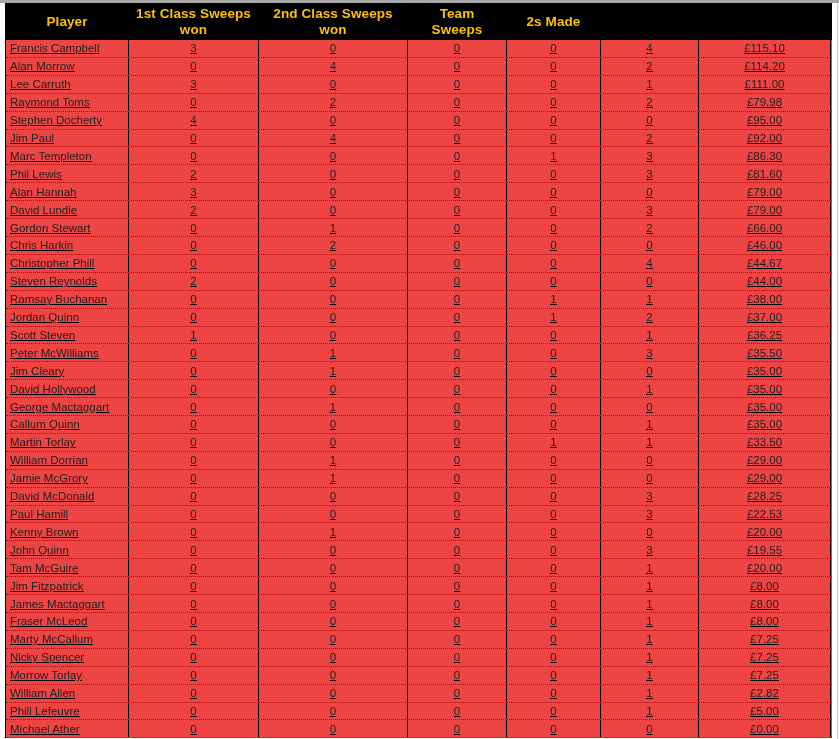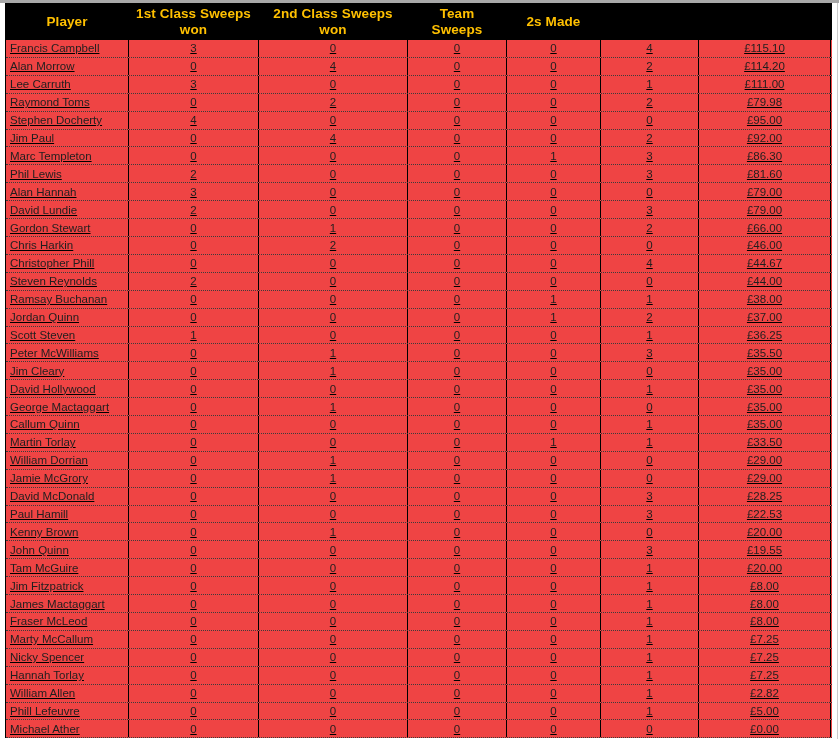--- a/index.html
+++ b/index.html
@@ -397,21 +397,21 @@
         <div class="row">
     <div class="cell c0">Nicky Spencer</div>
     <div class="cell c1">0</div>
     <div class="cell c2">0</div>
     <div class="cell c3">0</div>
     <div class="cell c4">0</div>
     <div class="cell c5">1</div>
     <div class="cell c6">£7.25</div>
   </div>
         <div class="row">
-    <div class="cell c0">Hannah Torlay</div>
+    <div class="cell c0">Morrow Torlay</div>
     <div class="cell c1">0</div>
     <div class="cell c2">0</div>
     <div class="cell c3">0</div>
     <div class="cell c4">0</div>
     <div class="cell c5">1</div>
     <div class="cell c6">£7.25</div>
   </div>
         <div class="row">
     <div class="cell c0">William Allen</div>
     <div class="cell c1">0</div>

